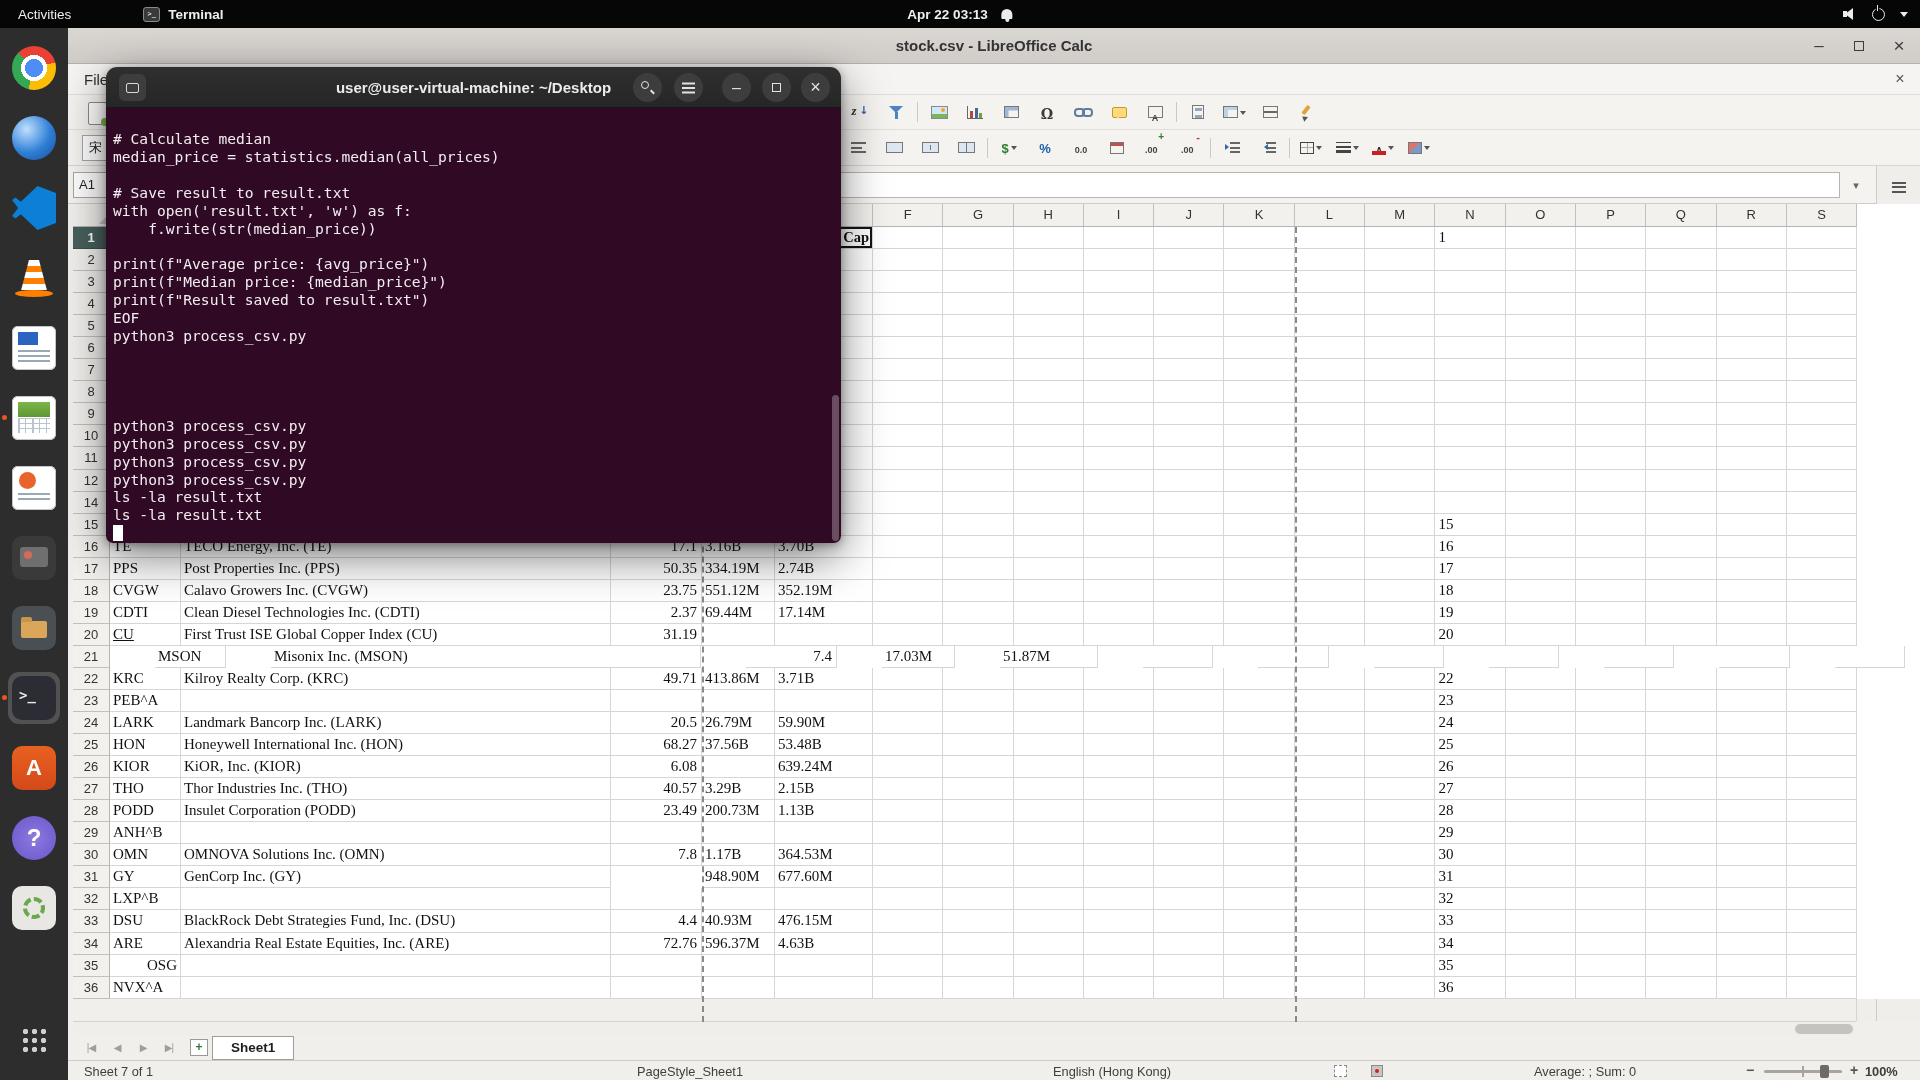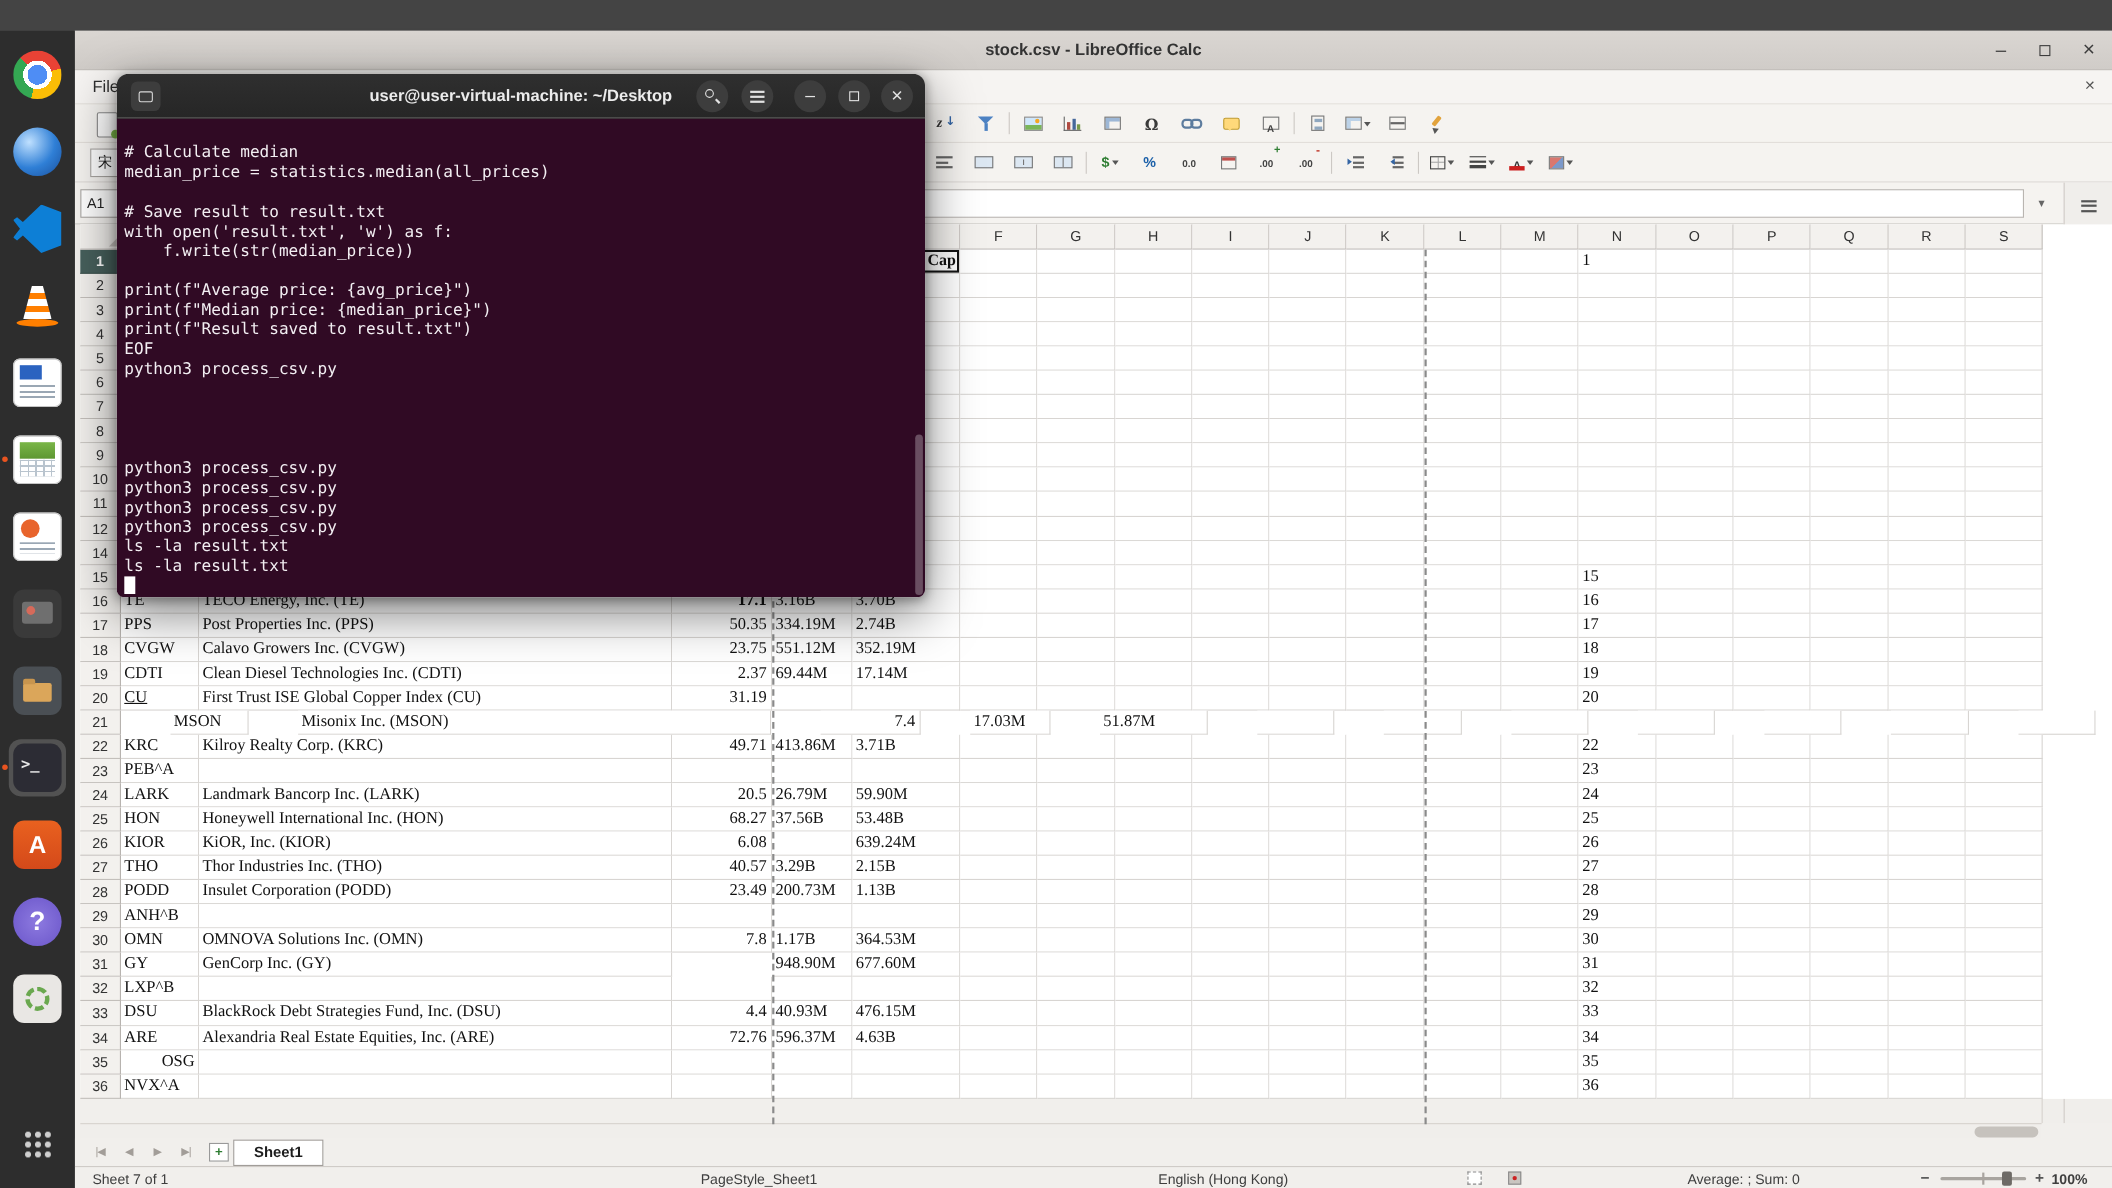--- a/index.html
+++ b/index.html
@@ -277,20 +277,36 @@
   #term-body{position:absolute;left:0;top:41px;width:100%;height:435px;background:#300a24;margin:0;
         padding:22px 12px 0 7px;font:14.6px/17.92px "DejaVu Sans Mono",monospace;color:#f2eef2;white-space:pre;overflow:hidden;}
   .cursor{display:inline-block;width:9.5px;height:16px;background:#fff;vertical-align:-3px;}
   #term-scroll{position:absolute;right:2px;top:328px;width:7px;height:146px;background:rgba(255,255,255,.28);border-radius:4px;}
 </style>
 </head>
 <body>
 
 <div id="stage">
 
+  <header id="topbar">
+    <span class="tb-activities">Activities</span>
+    <span class="tb-app">
+      <i class="termico"></i>
+      <span>Terminal</span>
+    </span>
+    <span id="clockwrap">
+      <span>Apr 22 03:13</span>
+      <i class="bell"></i>
+    </span>
+    <span id="sysarea">
+      <i class="vol"></i>
+      <i class="pow"></i>
+      <i class="chev"></i>
+    </span>
+  </header>
 
   <aside id="dock">
     <div id="dock-items"><div class="dock-item" title="Google Chrome">
           <i class="di di-chrome"></i>
         </div><div class="dock-item" title="Web Browser">
           <i class="di di-browser"></i>
         </div><div class="dock-item" title="Visual Studio Code">
           <i class="di di-vscode"></i>
         </div><div class="dock-item" title="VLC Media Player">
           <i class="di di-vlc"></i>
@@ -777,21 +793,21 @@
           <div class="gcell colO" style="width: 70.3px; min-width: 70.3px;"></div>
           <div class="gcell colP" style="width: 70.3px; min-width: 70.3px;"></div>
           <div class="gcell colQ" style="width: 70.3px; min-width: 70.3px;"></div>
           <div class="gcell colR" style="width: 70.3px; min-width: 70.3px;"></div>
           <div class="gcell colS" style="width: 70.3px; min-width: 70.3px;"></div>
         </div>
         <div class="grow" style="height: 22.06px;">
           <div class="grhcell">16</div>
           <div class="gcell colA" style="width: 71px; min-width: 71px;">TE</div>
           <div class="gcell colB" style="width: 430px; min-width: 430px;">TECO Energy, Inc. (TE)</div>
-          <div class="gcell colC" style="width: 91px; min-width: 91px; font-weight: bold;">17.1</div>
+          <div class="gcell colC" style="width: 91px; min-width: 91px;">17.1</div>
           <div class="gcell colD" style="width: 73px; min-width: 73px;">3.16B</div>
           <div class="gcell colE" style="width: 98px; min-width: 98px;">3.70B</div>
           <div class="gcell colF" style="width: 70.3px; min-width: 70.3px;"></div>
           <div class="gcell colG" style="width: 70.3px; min-width: 70.3px;"></div>
           <div class="gcell colH" style="width: 70.3px; min-width: 70.3px;"></div>
           <div class="gcell colI" style="width: 70.3px; min-width: 70.3px;"></div>
           <div class="gcell colJ" style="width: 70.3px; min-width: 70.3px;"></div>
           <div class="gcell colK" style="width: 70.3px; min-width: 70.3px;"></div>
           <div class="gcell colL" style="width: 70.3px; min-width: 70.3px;"></div>
           <div class="gcell colM" style="width: 70.3px; min-width: 70.3px;"></div>

